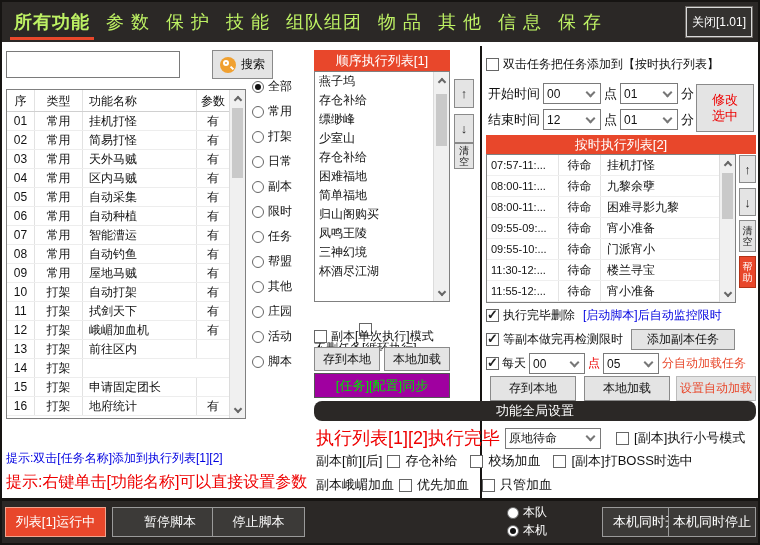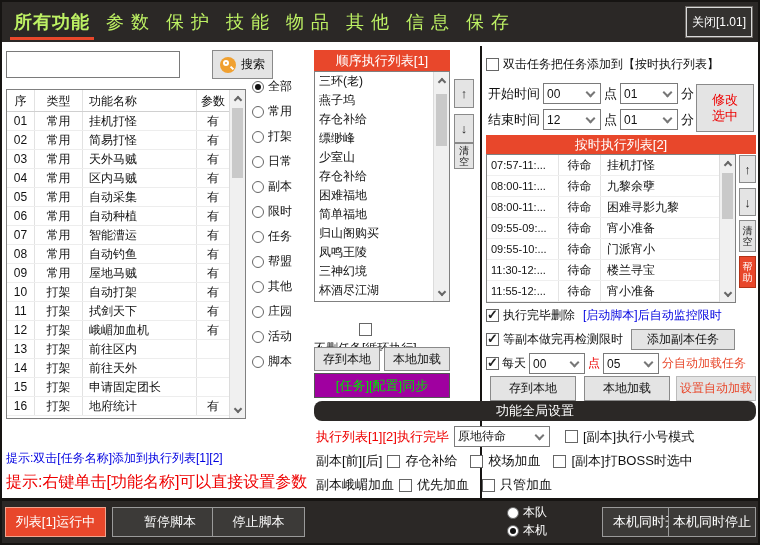--- a/index.html
+++ b/index.html
@@ -69,21 +69,21 @@
   .trow .t3{flex:1;padding-left:6px;font-size:12px;}
 
   .sidebtn{width:20px;background:#e4e4e4;border:1px solid #8a8a8a;display:flex;align-items:center;justify-content:center;font-size:13px;color:#222;flex-direction:column;}
   .sidebtn.small{font-size:10px;line-height:11px;}
   .helpbtn{background:var(--accent);color:#fff;border:1px solid #b33318;}
 
   .hint-blue{color:var(--blue);font-size:12px;}
   .hint-red{color:var(--red);font-size:16px;}
 
   .gheader{background:var(--dark);color:#fff;font-size:13px;display:flex;align-items:center;justify-content:center;}
-  .glabel-red{color:var(--red);font-size:13px;}
+  .glabel-red{color:var(--red);font-size:18px;}
   .glabel{color:#111;font-size:13px;}
 
   
   .bottombar{height:45px;background:var(--dark);border-top:3px solid #161412;position:relative;}
   .runbtn{background:var(--accent);border:1px solid #f2a38e;color:#fff;font-size:13px;display:flex;align-items:center;justify-content:center;}
   .wlabel{color:#fff;font-size:12px;}
   .divider-v{background:#161412;}
 </style>
 </head>
 <body>
@@ -93,20 +93,21 @@
   <div class="menubar">
 
       <div class="menu-item on">所有功能</div>
 
       <div class="menu-item">参 数</div>
 
       <div class="menu-item">保 护</div>
 
       <div class="menu-item">技 能</div>
 
+      <div class="menu-item">组队组团</div>
 
       <div class="menu-item">物 品</div>
 
       <div class="menu-item">其 他</div>
 
       <div class="menu-item">信 息</div>
 
       <div class="menu-item">保 存</div>
     </div>
   <button class="close-btn abs">关闭[1.01]</button>
@@ -220,21 +221,20 @@
           <div class="frow">
             <span class="c1">13</span>
             <span class="c2">打架</span>
             <span class="c3">前往区内</span>
             <span class="c4"></span>
           </div>
 
           <div class="frow">
             <span class="c1">14</span>
             <span class="c2">打架</span>
-            <span class="c3">前往天外</span>
             <span class="c4"></span>
           </div>
 
           <div class="frow">
             <span class="c1">15</span>
             <span class="c2">打架</span>
             <span class="c3">申请固定团长</span>
             <span class="c4"></span>
           </div>
 
@@ -319,21 +319,20 @@
         <div class="cbrow" style="height:25px;">
           <span class="radio"></span>
           <span>脚本</span>
         </div>
       </div>
 
     <div class="redbar abs" style="left:312px;top:8px;width:136px;height:21px;">顺序执行列表[1]</div>
     <div class="slist abs" style="left:312px;top:29px;width:136px;height:231px;">
       <div>
 
-          <div class="item">三环(老)</div>
 
           <div class="item">燕子坞</div>
 
           <div class="item">存仓补给</div>
 
           <div class="item">缥缈峰</div>
 
           <div class="item">少室山</div>
 
           <div class="item">存仓补给</div>
@@ -367,20 +366,24 @@
         <span>↓</span>
       </button>
     <button class="sidebtn small abs" style="left:452px;top:101px;height:26px;">
       <span>清</span>
         <span>空</span>
     </button>
 
     <div class="cbrow abs" style="left:312px;top:281px;flex-direction:column;">
       <span class="cb"></span>
       <span>不删任务[循环执行]</span>
+    </div>
+    <div class="cbrow abs" style="left:312px;top:286px;">
+      <span class="cb"></span>
+      <span>副本[单次执行]模式</span>
     </div>
     <button class="btn abs" style="left:312px;top:305px;width:66px;height:24px;">存到本地</button>
     <button class="btn abs" style="left:382px;top:305px;width:66px;height:24px;">本地加载</button>
     <button class="btn abs" style="left:312px;top:331px;width:136px;height:25px;background:var(--purple);color:var(--green);border:1px solid #555;font-size:13px;">[任务][配置]同步</button>
 
     <div class="cbrow abs" style="left:484px;top:14px;">
       <span class="cb"></span>
       <span>双击任务把任务添加到【按时执行列表】</span>
     </div>
 

